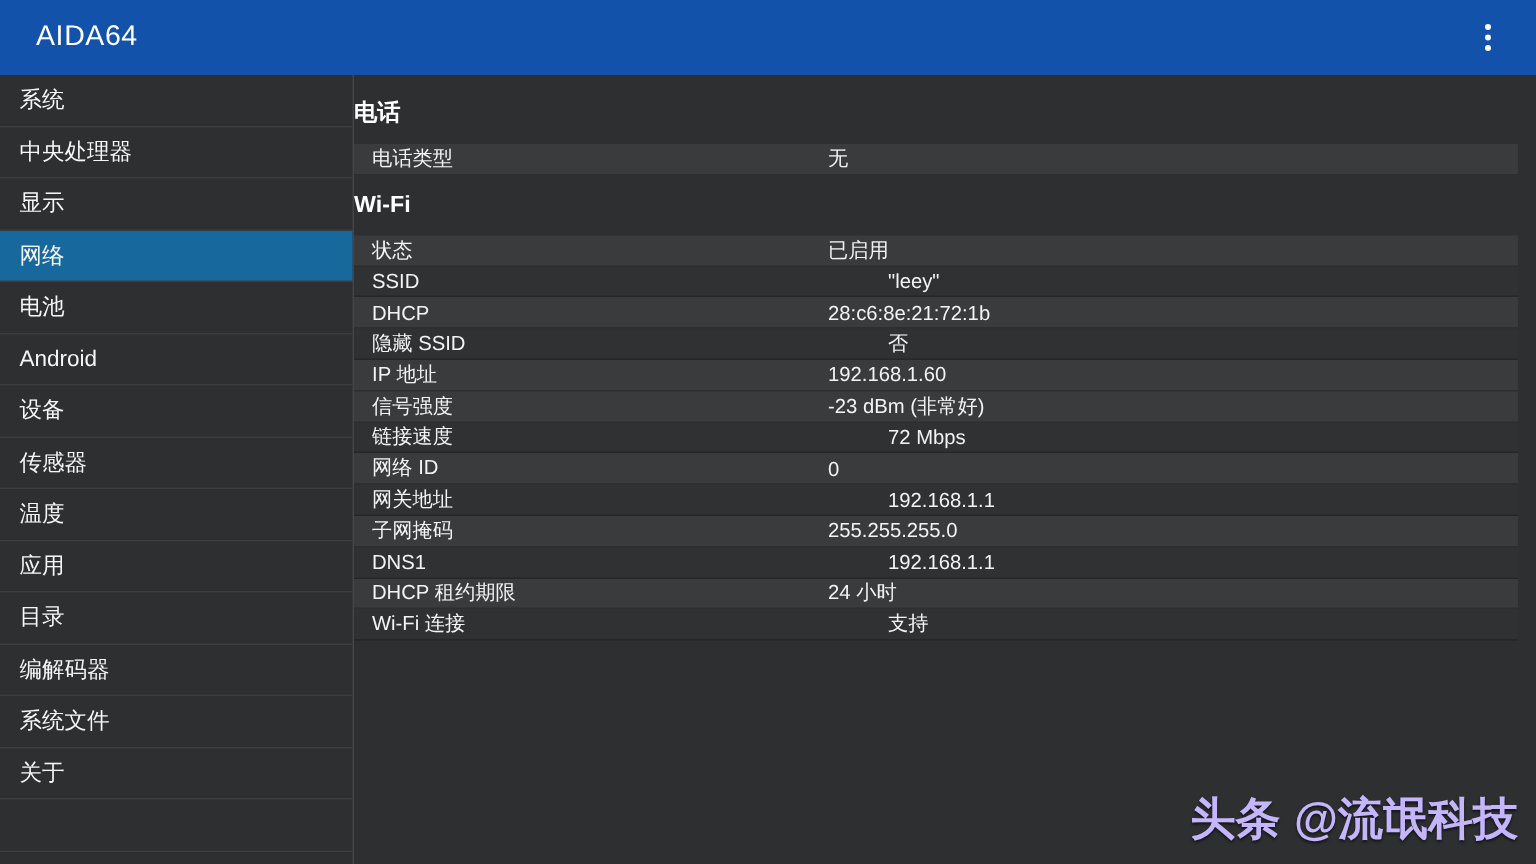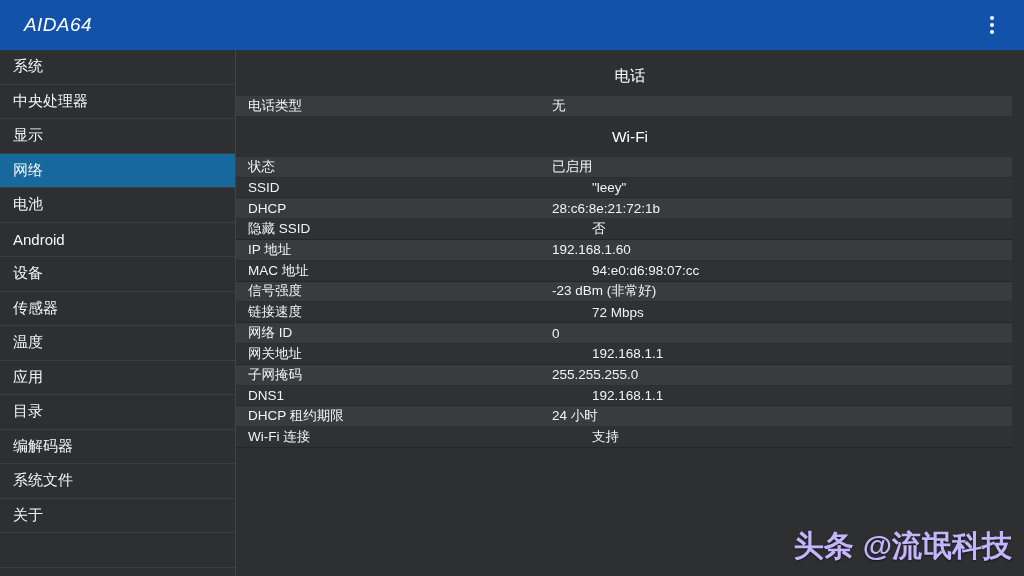--- a/index.html
+++ b/index.html
@@ -21,21 +21,20 @@
     background: #1252aa;
     display: flex;
     align-items: center;
     padding: 0 14px 0 24px;
   }
   .appbar-title {
     font-size: 19px;
     font-weight: 500;
     color: #ffffff;
     letter-spacing: 0.4px;
-    font-style: italic;
   }
   .overflow-btn {
     margin-left: auto;
     width: 36px;
     height: 40px;
     display: flex;
     flex-direction: column;
     align-items: center;
     justify-content: center;
     gap: 3px;
@@ -78,23 +77,23 @@
   .side-item.selected { background: #17689d; }
   .side-item.filler { cursor: default; }
 
   
   .content {
     flex: 1;
     position: relative;
     overflow: hidden;
   }
   .section-title {
-    text-align: center;
+    text-align: left;
     font-size: 15.5px;
-    font-weight: normal;
+    font-weight: bold;
     color: #ffffff;
     height: 40px;
     line-height: 40px;
   }
   .section-title.first {
     height: 46px;
     line-height: 52px;
   }
   .info-row {
     display: flex;
@@ -189,24 +188,20 @@
           <div class="row-value">28:c6:8e:21:72:1b</div>
         </div>
         <div class="info-row dark">
           <div class="row-label">隐藏 SSID</div>
           <div class="row-value">否</div>
         </div>
         <div class="info-row light">
           <div class="row-label">IP 地址</div>
           <div class="row-value">192.168.1.60</div>
         </div>
-        <div class="info-row dark">
-          <div class="row-label">MAC 地址</div>
-          <div class="row-value">94:e0:d6:98:07:cc</div>
-        </div>
         <div class="info-row light">
           <div class="row-label">信号强度</div>
           <div class="row-value">-23 dBm (非常好)</div>
         </div>
         <div class="info-row dark">
           <div class="row-label">链接速度</div>
           <div class="row-value">72 Mbps</div>
         </div>
         <div class="info-row light">
           <div class="row-label">网络 ID</div>

